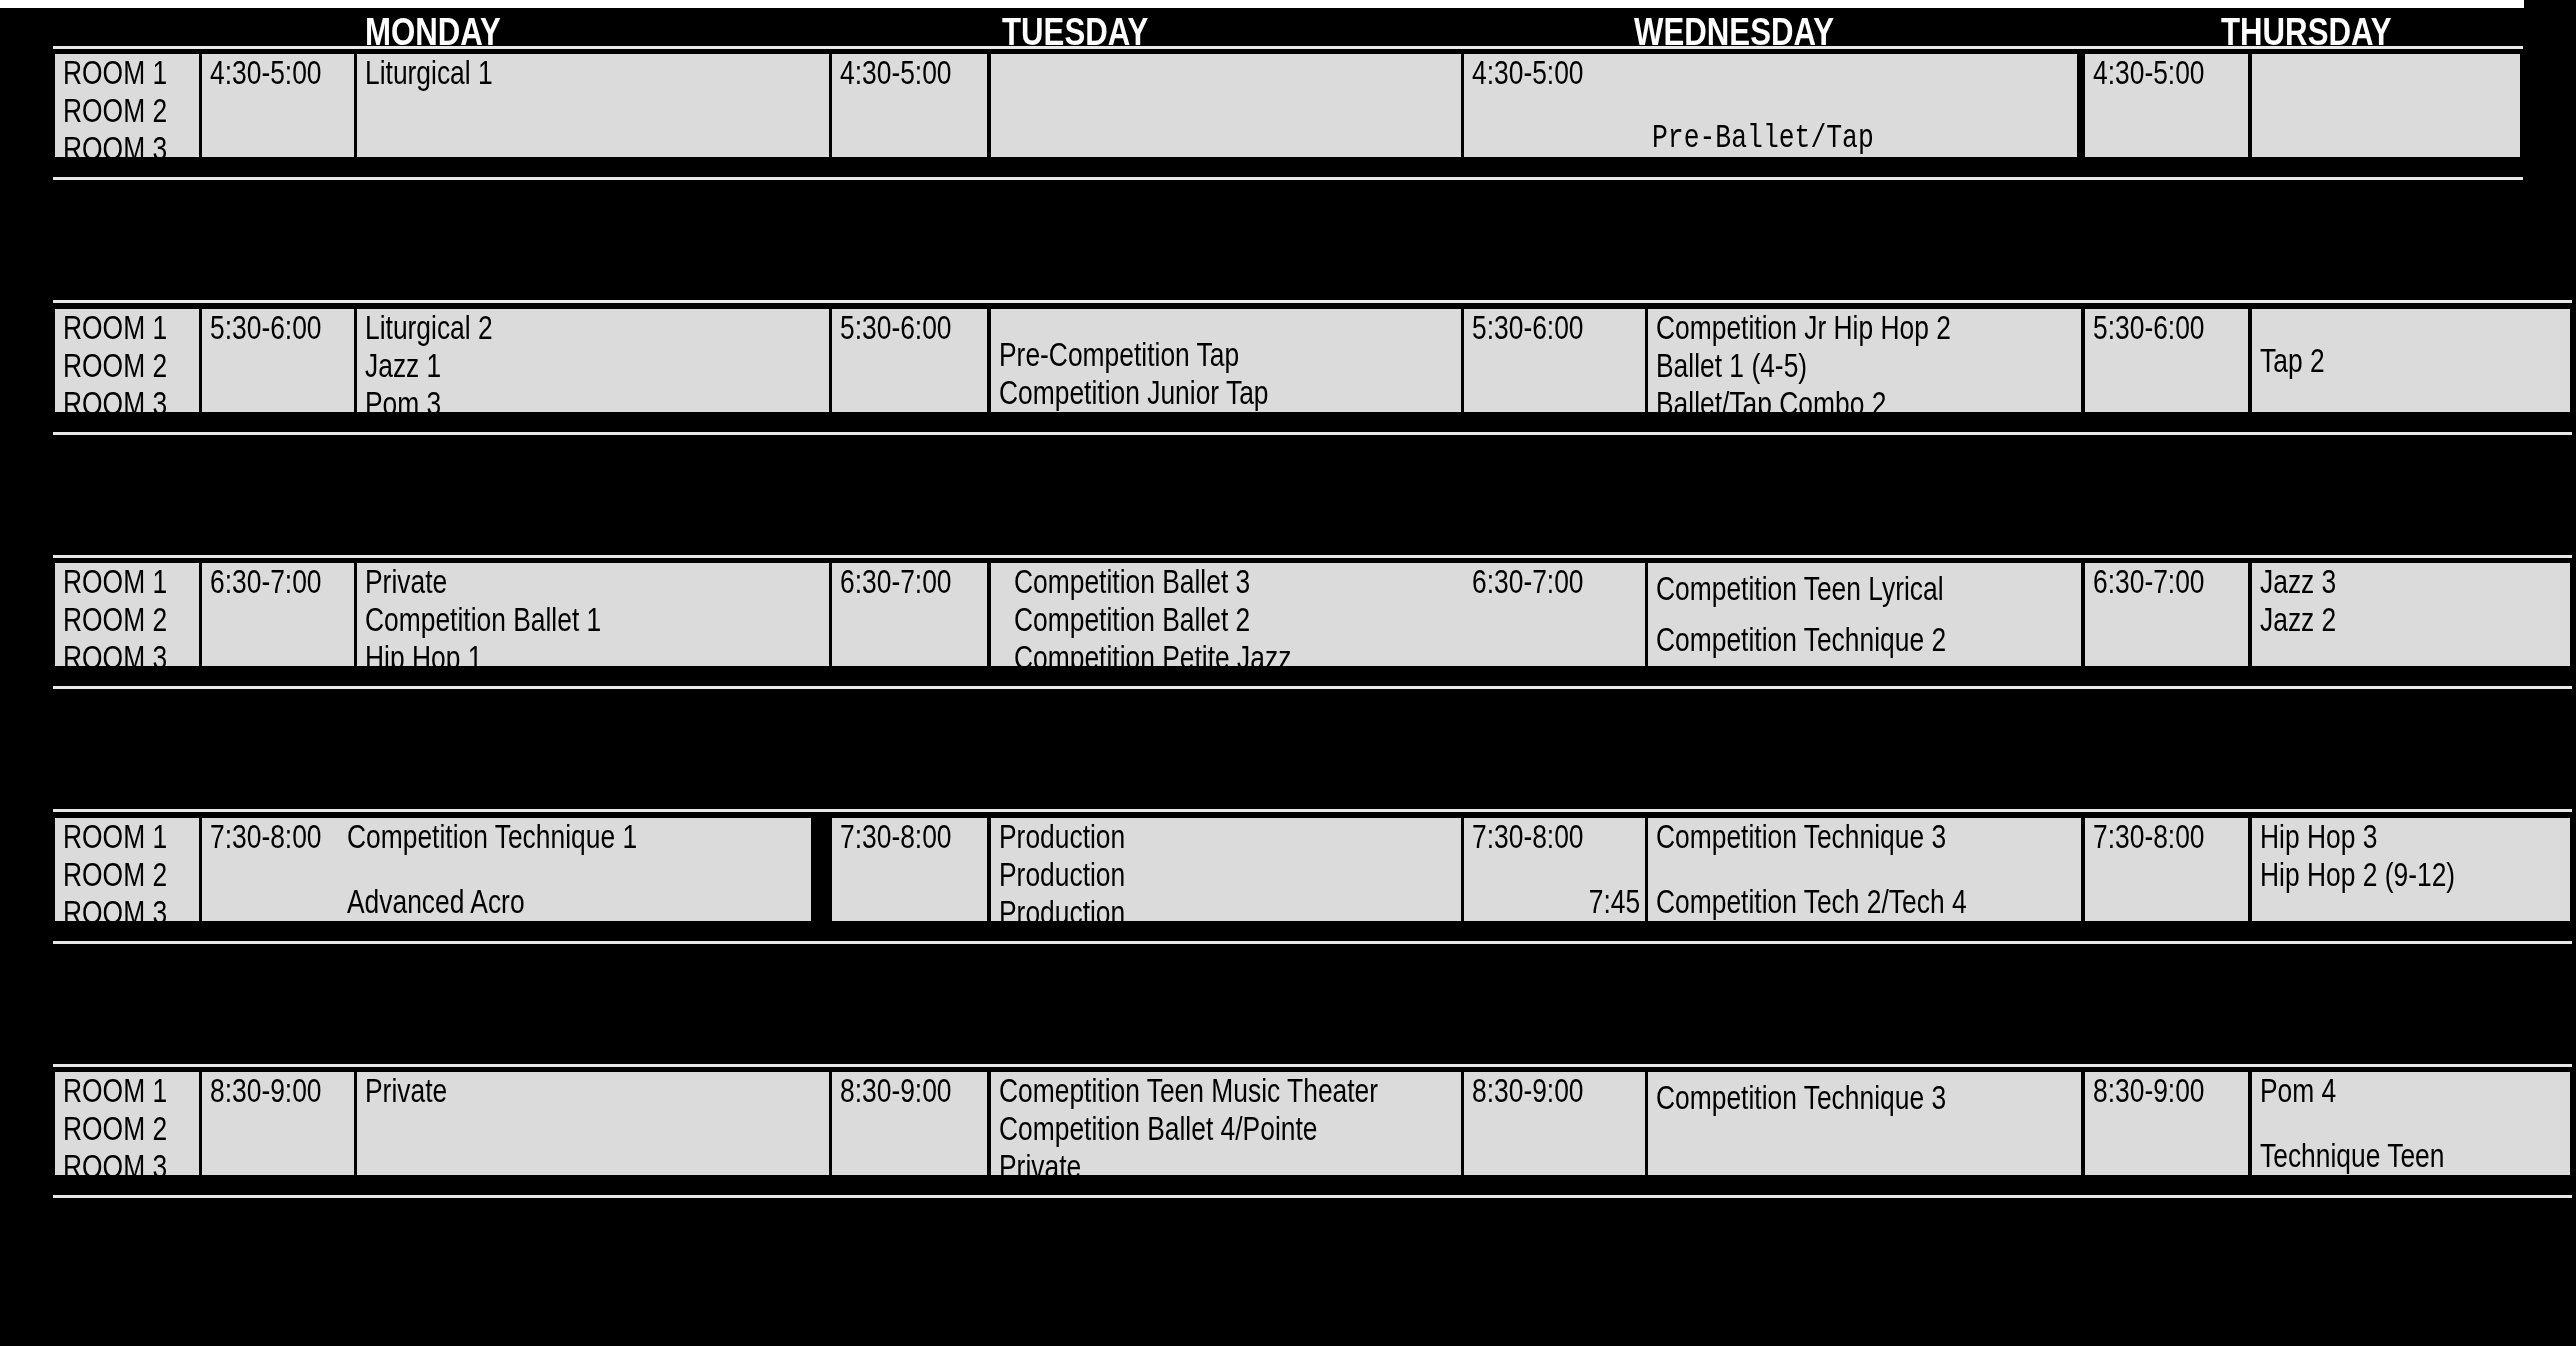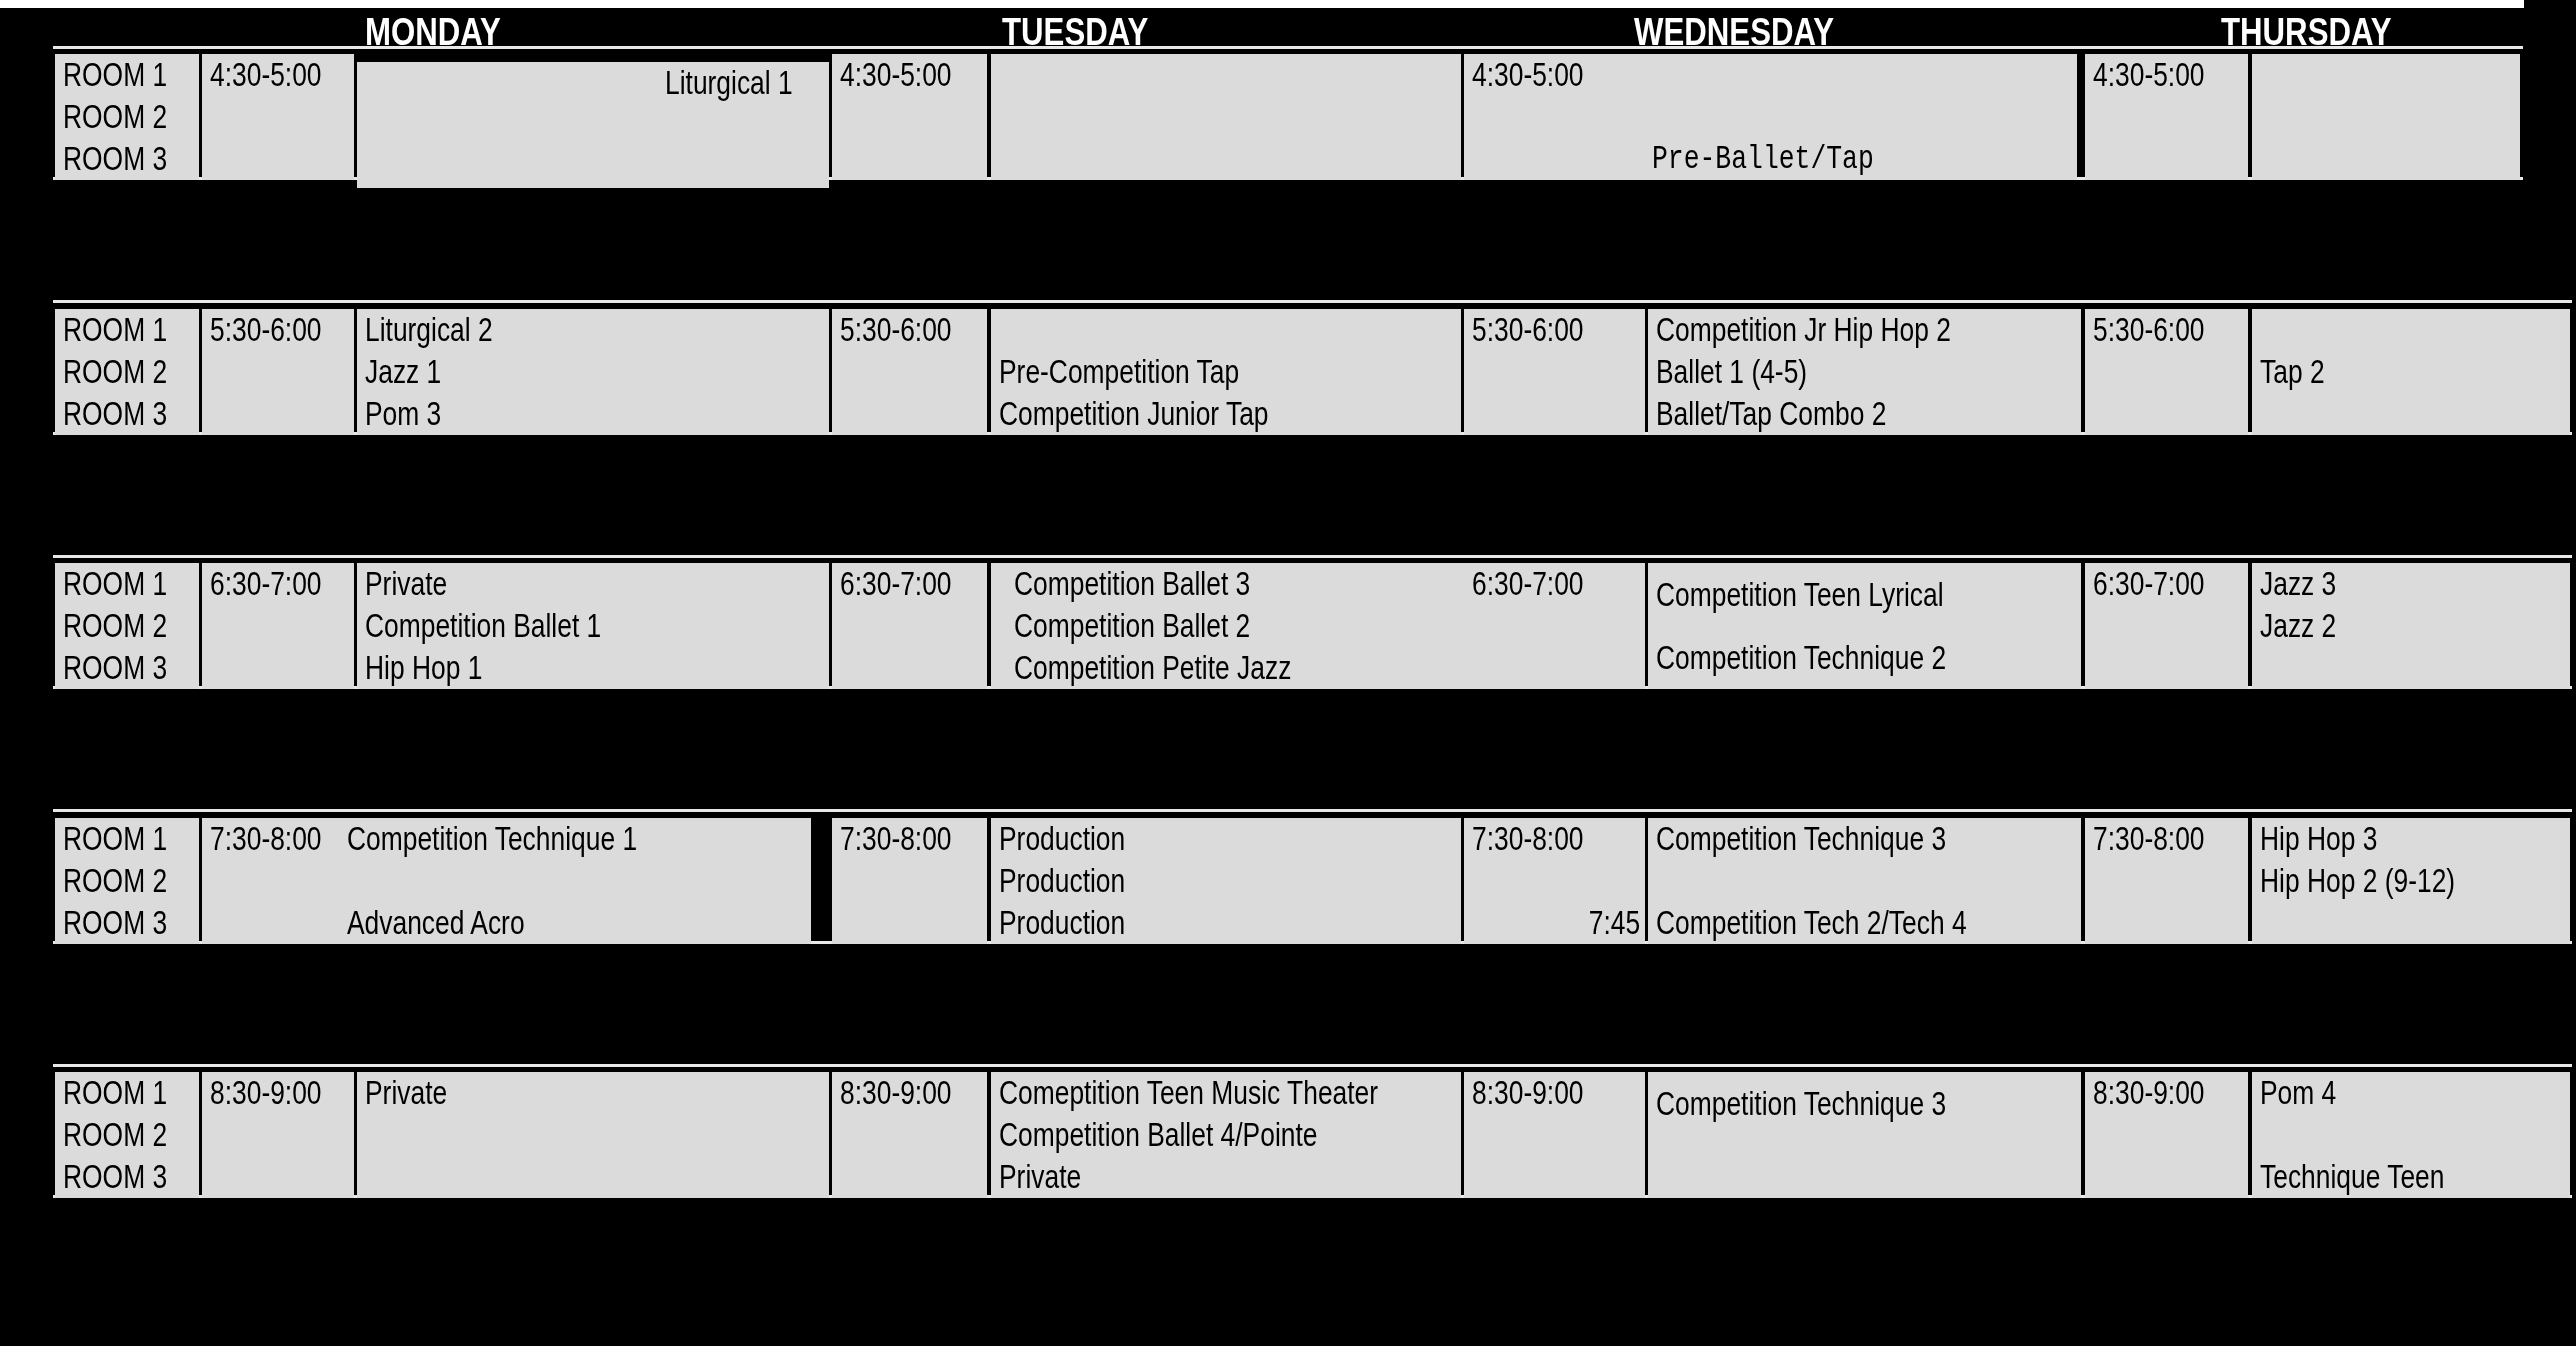--- a/index.html
+++ b/index.html
@@ -36,21 +36,21 @@
     white-space: nowrap;
   }
   .day-header .txt { display: inline-block; transform: scaleX(0.8); transform-origin: 0 50%; }
   .sep-line {
     position: absolute;
     height: 2.5px;
     background: var(--sep-line, #e8e8e8);
   }
   .cell {
     position: absolute;
-    height: 126px;
+    height: 103px;
     background: var(--cell-fill, #dbdbdb);
     display: flex;
     flex-direction: column;
   }
   .row {
     flex: 1 1 0;
     display: flex;
     align-items: center;
     padding-left: 8.2px;
     padding-right: 4.9px;
@@ -97,21 +97,21 @@
         <div class="row">
           <span class="txt">4:30-5:00</span>
         </div>
         <div class="row align-right">
           <span class="txt"></span>
         </div>
         <div class="row align-right">
           <span class="txt"></span>
         </div>
       </div>
-      <div class="cell" style="left: 357px; width: 472px; top: 62px; align-items: flex-end;">
+      <div class="cell" style="left: 357px; width: 472px; top: 54px;">
         <div class="row">
           <span class="txt">Liturgical 1</span>
         </div>
         <div class="row">
           <span class="txt"></span>
         </div>
         <div class="row">
           <span class="txt"></span>
         </div>
       </div>

